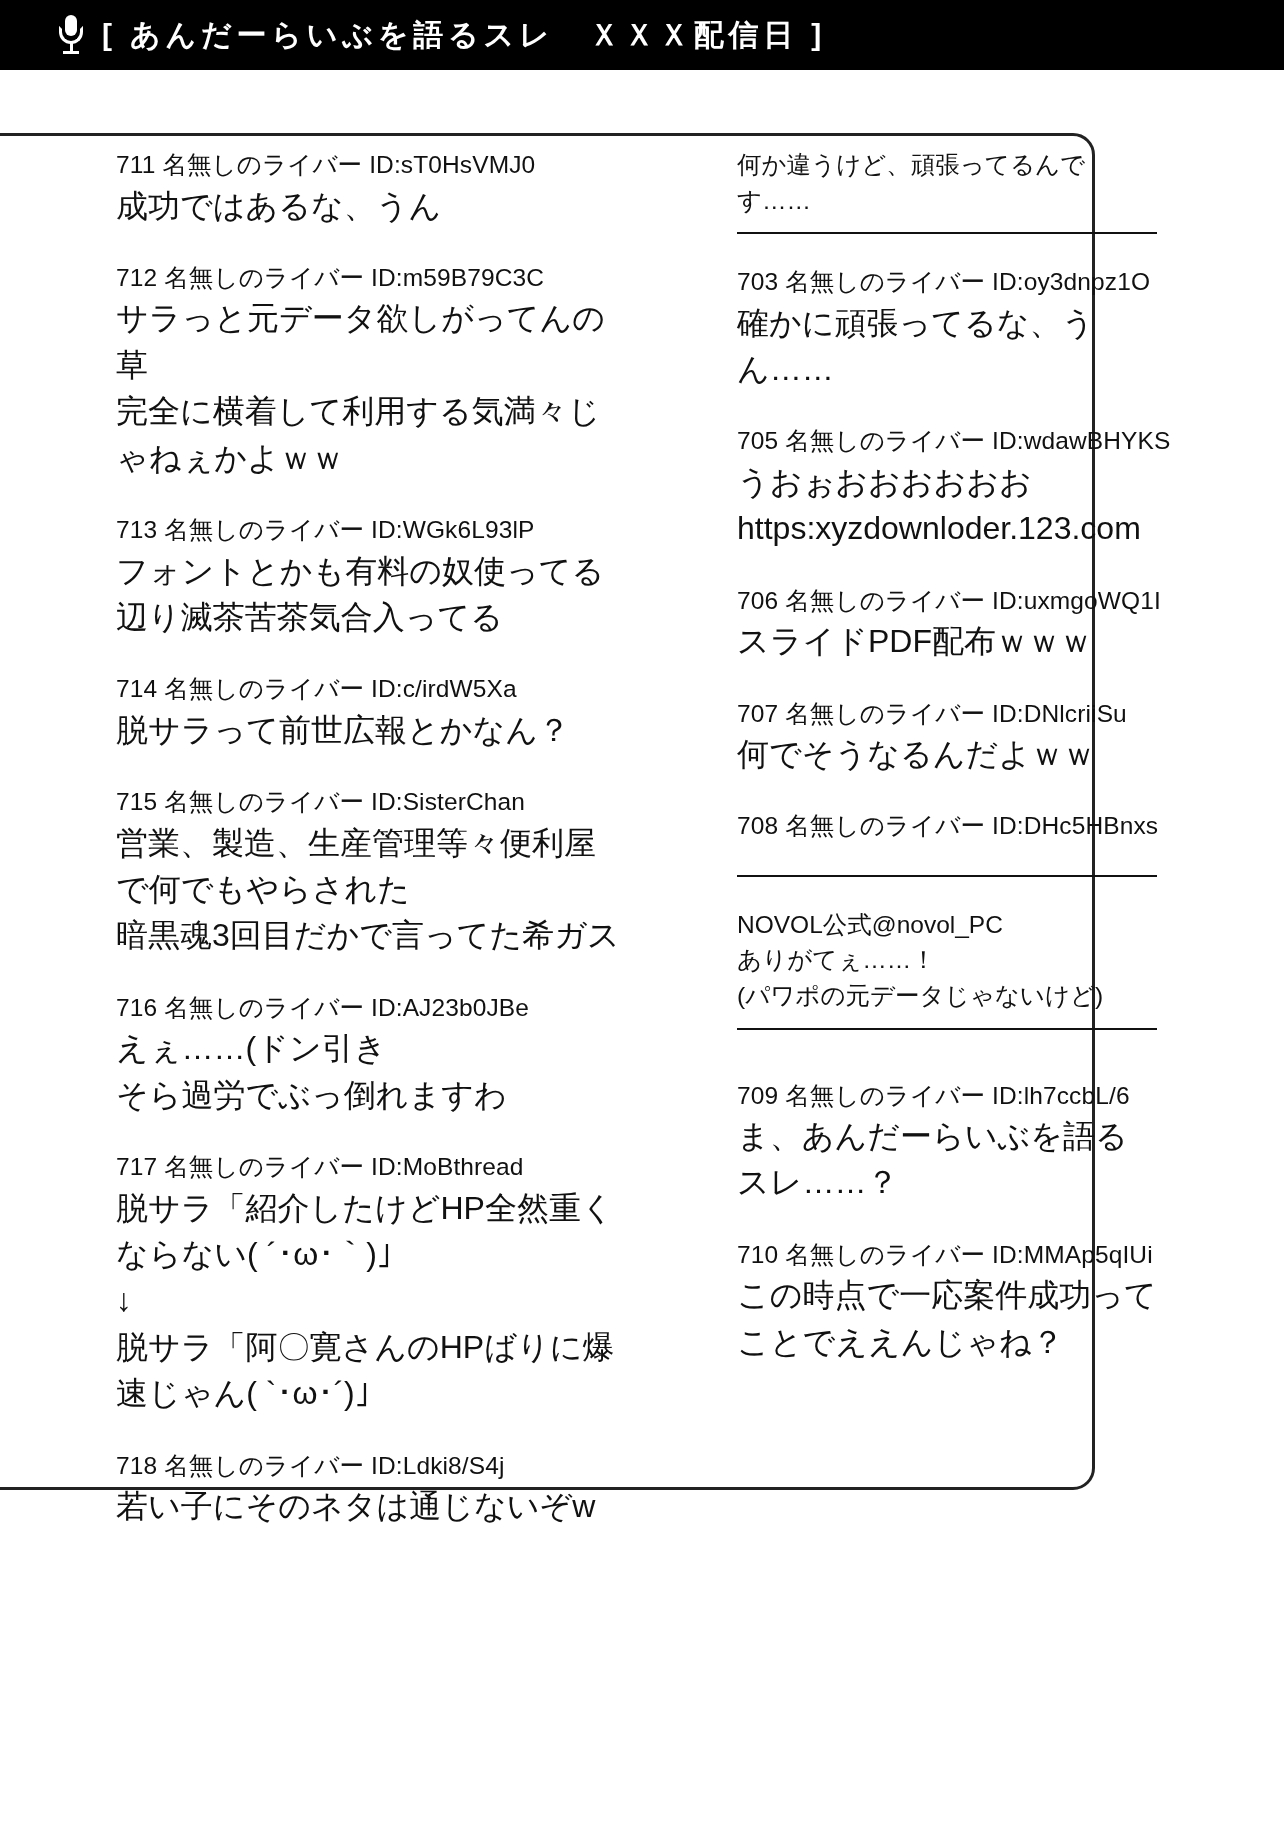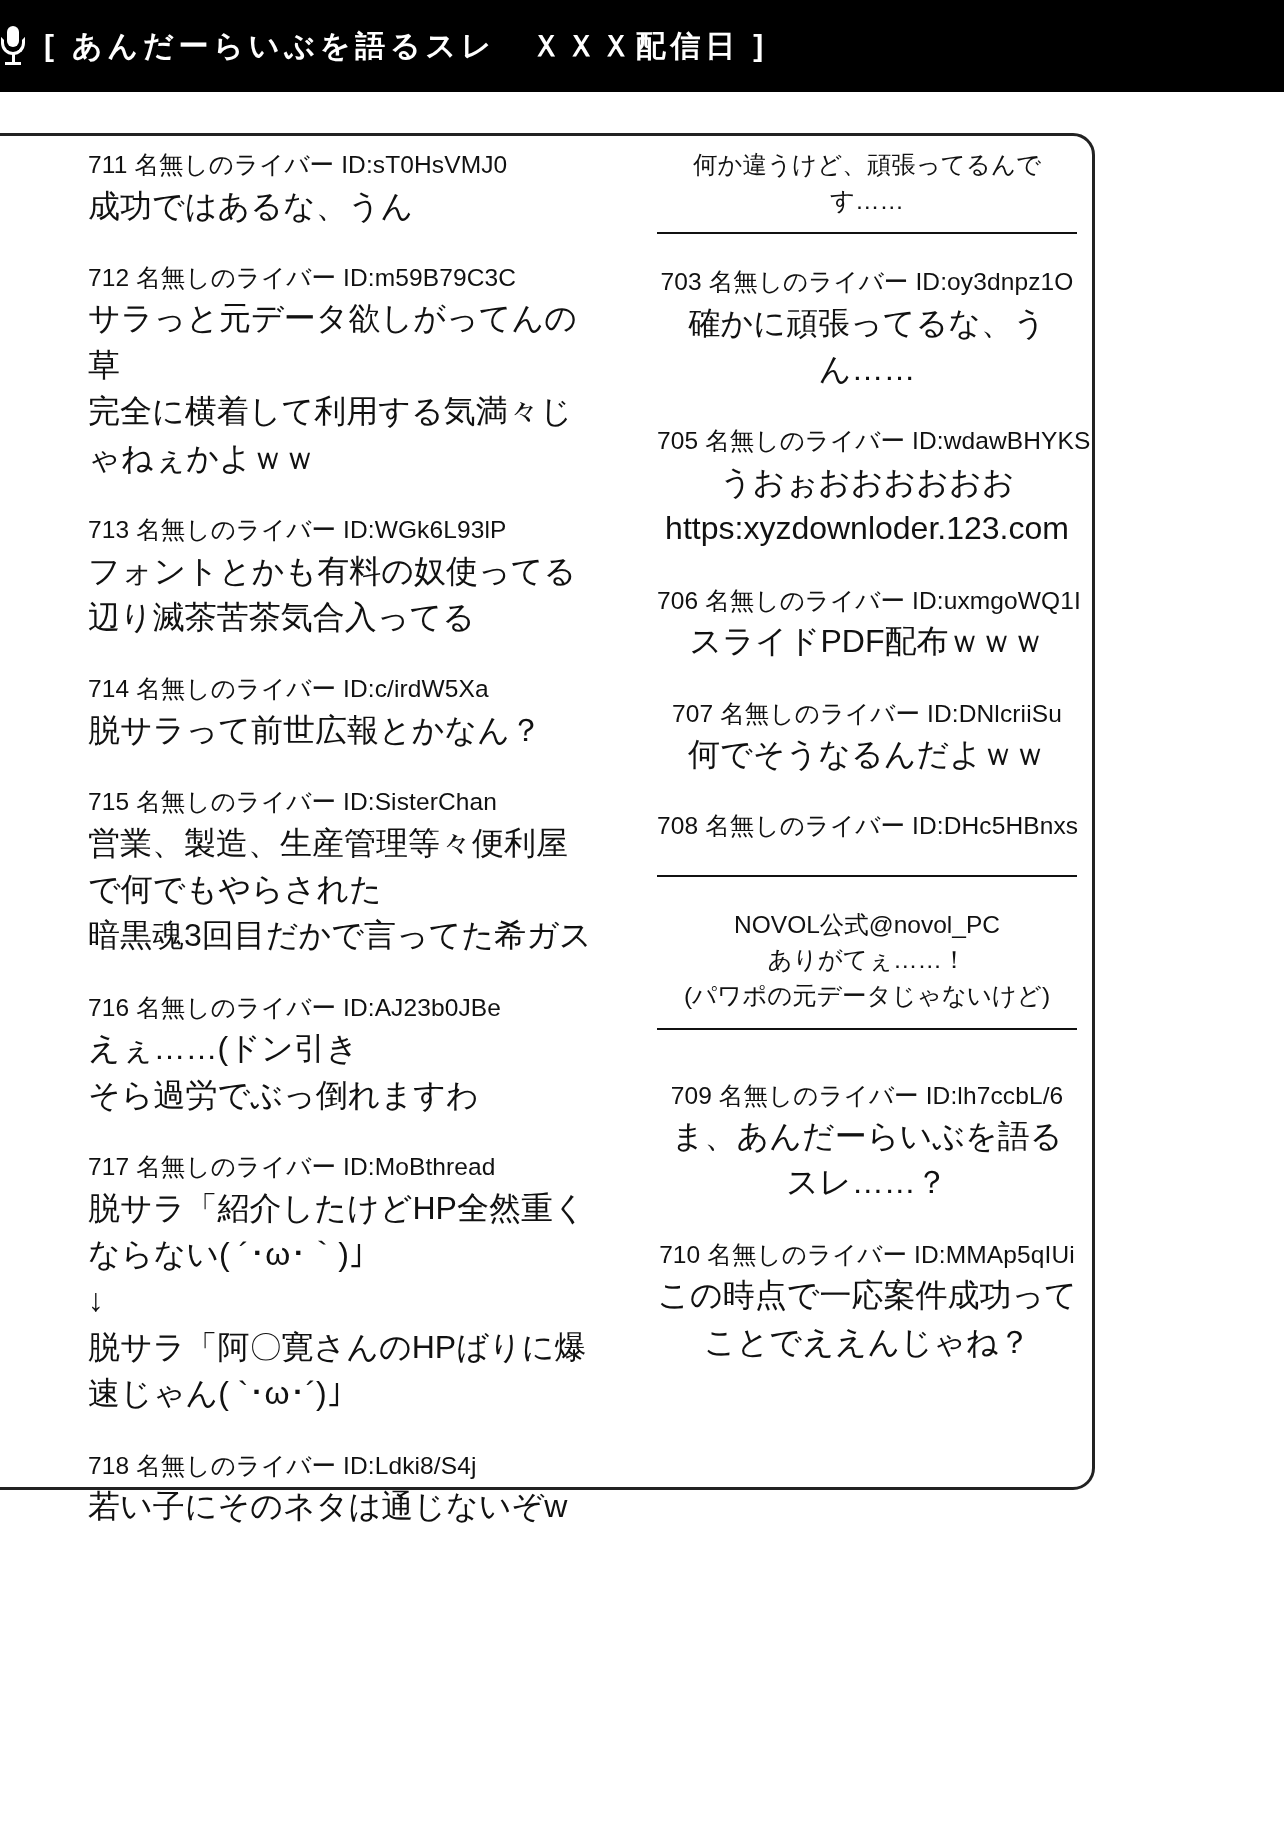--- a/index.html
+++ b/index.html
@@ -16,24 +16,25 @@
     position: relative;
     overflow: hidden;
   }
 
   
   .header-bar {
     position: absolute;
     left: 0;
     top: 0;
     width: 1284px;
-    height: 92px;
+    height: 70px;
     background: #000000;
     display: flex;
     align-items: center;
+    padding-left: 58px;
   }
   .mic-icon {
     width: 26px;
     height: 44px;
     position: relative;
     margin-right: 18px;
     flex: 0 0 auto;
   }
   .mic-icon .mic-body {
     position: absolute;
@@ -98,26 +99,25 @@
     width: 1284px;
     height: 1400px;
     display: flex;
     padding: 14px 0 0 0;
   }
   .col {
     position: relative;
   }
   .col-left {
     width: 505px;
-    margin-left: 88px;
+    margin-left: 116px;
   }
   .col-right {
     width: 420px;
-    margin-left: 64px;
-    text-align: center;
+    margin-left: 116px;
   }
 
   .post {
     margin-bottom: 31px;
   }
   .post-meta {
     font-size: 24.5px;
     line-height: 1.45;
     letter-spacing: 0.005em;
     white-space: nowrap;

